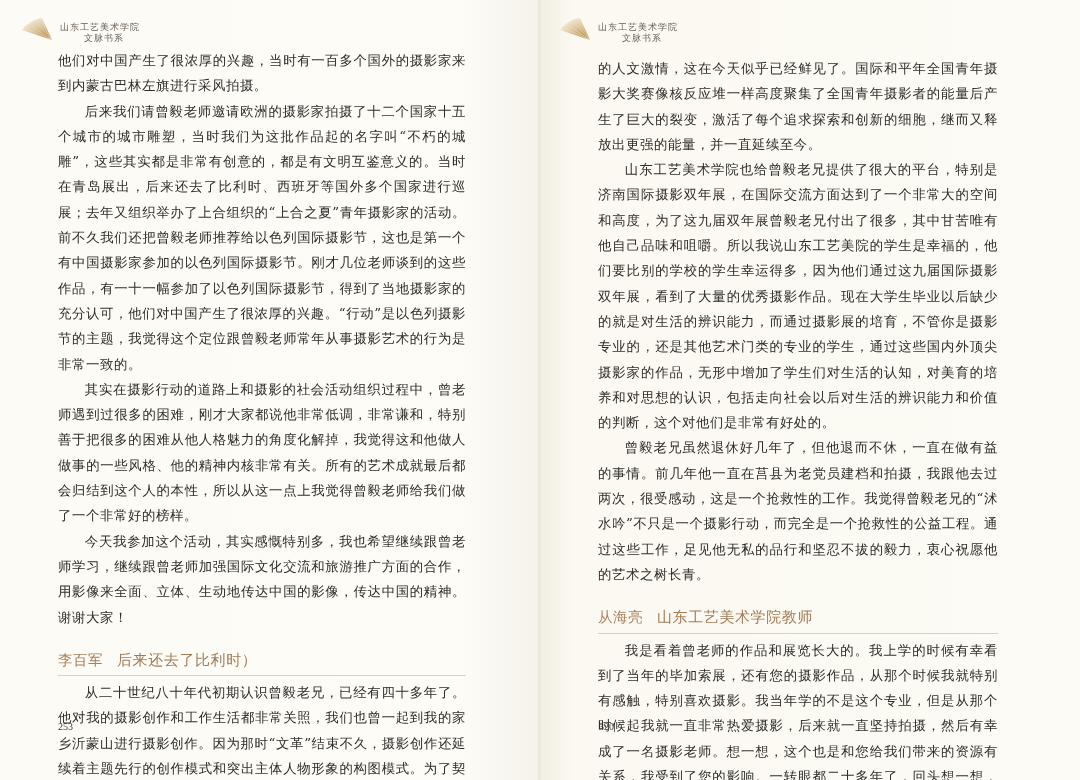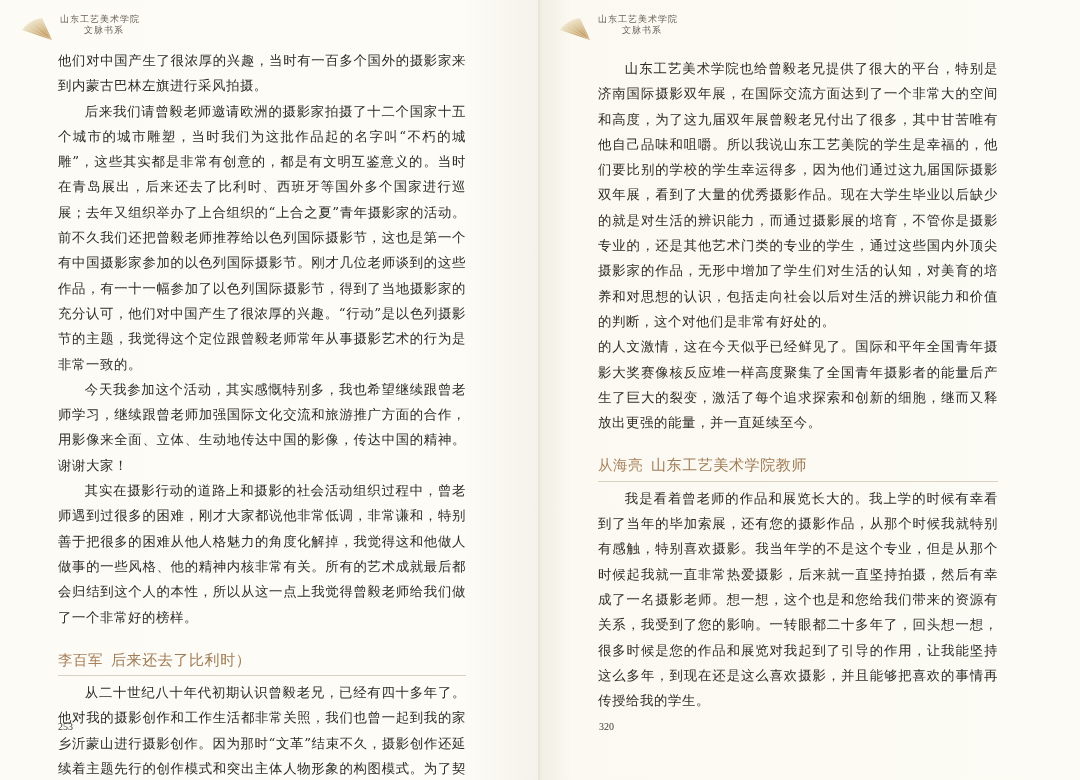--- a/index.html
+++ b/index.html
@@ -14,34 +14,34 @@
   .page {
     position: relative; width: 540px; height: 780px; box-sizing: border-box;
     background: #fdfcf6;
   }
   .page.left { background: linear-gradient(to right, #fcfbf5 0%, #fdfcf7 85%, #f4f2ea 100%); }
   .page.right { background: linear-gradient(to right, #f1eee3 0%, #fbf9f1 6%, #fcfbf5 100%); }
   .gutter { position: absolute; left: 538px; top: 0; width: 4px; height: 780px; background: linear-gradient(to right, #e6e3d8, #f2efe6); }
 
   .logo { position: absolute; top: 14px; left: 18px; width: 150px; height: 30px; }
   .fan { position: absolute; left: 0; top: 2px; width: 40px; height: 26px; }
-  .series { position: absolute; left: 42px; top: 0; font-size: 9px; line-height: 11px; color: #6b6257; letter-spacing: 1px; }
+  .series { position: absolute; left: 42px; top: 8px; font-size: 9px; line-height: 11px; color: #6b6257; letter-spacing: 1px; }
   .series .l2 { padding-left: 24px; }
   .page.right .logo { left: 556px; }
 
   .text { position: absolute; font-size: 13.4px; line-height: 25.3px; letter-spacing: 0.6px; color: #2e2c28; }
   .page.left .text { left: 58px; top: 48px; width: 408px; }
   .page.right .text { left: 598px; top: 56px; width: 400px; }
   .p { margin: 0; text-align: justify; }
   .p.indent { text-indent: 2em; }
   .p.cont { text-indent: 0; }
 
   .speaker {
     margin: 18px 0 4px 0; padding-bottom: 2px; border-bottom: 1px solid #d8d2c3;
-    display: flex; align-items: baseline;
+    display: flex; align-items: baseline; gap: 6px;
   }
   .speaker .name { font-size: 14.5px; color: #a9805a; letter-spacing: 0.5px; }
   .speaker .title { font-size: 15px; color: #a07c56; margin-left: 8px; }
 
   .pageno { position: absolute; bottom: 48px; font-size: 10px; color: #3a3833; font-family: "Liberation Serif", serif; }
   .page.left .pageno { left: 58px; }
   .page.right .pageno { left: 599px; text-align: right; }
 </style>
 </head>
 <body>
@@ -63,22 +63,22 @@
       </svg>
       <div class="series">
         <div>山东工艺美术学院</div>
         <div class="l2">文脉书系</div>
       </div>
     </div>
 
     <div class="text">
       <p class="p cont">他们对中国产生了很浓厚的兴趣，当时有一百多个国外的摄影家来到内蒙古巴林左旗进行采风拍摄。</p>
       <p class="p indent">后来我们请曾毅老师邀请欧洲的摄影家拍摄了十二个国家十五个城市的城市雕塑，当时我们为这批作品起的名字叫“不朽的城雕”，这些其实都是非常有创意的，都是有文明互鉴意义的。当时在青岛展出，后来还去了比利时、西班牙等国外多个国家进行巡展；去年又组织举办了上合组织的“上合之夏”青年摄影家的活动。前不久我们还把曾毅老师推荐给以色列国际摄影节，这也是第一个有中国摄影家参加的以色列国际摄影节。刚才几位老师谈到的这些作品，有一十一幅参加了以色列国际摄影节，得到了当地摄影家的充分认可，他们对中国产生了很浓厚的兴趣。“行动”是以色列摄影节的主题，我觉得这个定位跟曾毅老师常年从事摄影艺术的行为是非常一致的。</p>
+      <p class="p indent">其实在摄影行动的道路上和摄影的社会活动组织过程中，曾老师遇到过很多的困难，刚才大家都说他非常低调，非常谦和，特别善于把很多的困难从他人格魅力的角度化解掉，我觉得这和他做人做事的一些风格、他的精神内核非常有关。所有的艺术成就最后都会归结到这个人的本性，所以从这一点上我觉得曾毅老师给我们做了一个非常好的榜样。</p>
       <p class="p indent">今天我参加这个活动，其实感慨特别多，我也希望继续跟曾老师学习，继续跟曾老师加强国际文化交流和旅游推广方面的合作，用影像来全面、立体、生动地传达中国的影像，传达中国的精神。谢谢大家！</p>
-      <p class="p indent">其实在摄影行动的道路上和摄影的社会活动组织过程中，曾老师遇到过很多的困难，刚才大家都说他非常低调，非常谦和，特别善于把很多的困难从他人格魅力的角度化解掉，我觉得这和他做人做事的一些风格、他的精神内核非常有关。所有的艺术成就最后都会归结到这个人的本性，所以从这一点上我觉得曾毅老师给我们做了一个非常好的榜样。</p>
 
       <div class="speaker">
         <span class="name">李百军</span>
         <span class="title">后来还去了比利时）</span>
       </div>
 
       <p class="p indent">从二十世纪八十年代初期认识曾毅老兄，已经有四十多年了。他对我的摄影创作和工作生活都非常关照，我们也曾一起到我的家乡沂蒙山进行摄影创作。因为那时“文革”结束不久，摄影创作还延续着主题先行的创作模式和突出主体人物形象的构图模式。为了契合主题需要，那时候大部分摄影师都是采取摆拍的方式。但曾毅老兄在那个时候受国外纪实摄影师路易斯·韦克斯·海因和斯泰肯等影响，他在不干预拍摄对象的前提下，从容不迫地去记录百姓的普通生活。这次摄影展展现的那些关于沂蒙山区父老乡亲的朴素又温情的图片，就是出自那个时期。可以看出他的影像于平实中暗藏玄机，在不经意中流露出有意味的形式。照片呈现出扑面的亲</p>
     </div>
 
     <div class="pageno">253</div>
@@ -97,22 +97,23 @@
         <path d="M34 24 L4 14 A30 30 0 0 1 24 2 Z" fill="url(#fg2)"></path>
         <path d="M34 24 L10 8 M34 24 L16 4 M34 24 L6 11 M34 24 L21 2.5" stroke="#e9dcbd" stroke-width="0.6"></path>
       </svg>
       <div class="series">
         <div>山东工艺美术学院</div>
         <div class="l2">文脉书系</div>
       </div>
     </div>
 
     <div class="text" style="left:58px; top:56px; width:400px;">
+      <p class="p cont">的人文激情，这在今天似乎已经鲜见了。国际和平年全国青年摄影大奖赛像核反应堆一样高度聚集了全国青年摄影者的能量后产生了巨大的裂变，激活了每个追求探索和创新的细胞，继而又释放出更强的能量，并一直延续至今。</p>
       <p class="p indent">山东工艺美术学院也给曾毅老兄提供了很大的平台，特别是济南国际摄影双年展，在国际交流方面达到了一个非常大的空间和高度，为了这九届双年展曾毅老兄付出了很多，其中甘苦唯有他自己品味和咀嚼。所以我说山东工艺美院的学生是幸福的，他们要比别的学校的学生幸运得多，因为他们通过这九届国际摄影双年展，看到了大量的优秀摄影作品。现在大学生毕业以后缺少的就是对生活的辨识能力，而通过摄影展的培育，不管你是摄影专业的，还是其他艺术门类的专业的学生，通过这些国内外顶尖摄影家的作品，无形中增加了学生们对生活的认知，对美育的培养和对思想的认识，包括走向社会以后对生活的辨识能力和价值的判断，这个对他们是非常有好处的。</p>
-      <p class="p cont">的人文激情，这在今天似乎已经鲜见了。国际和平年全国青年摄影大奖赛像核反应堆一样高度聚集了全国青年摄影者的能量后产生了巨大的裂变，激活了每个追求探索和创新的细胞，继而又释放出更强的能量，并一直延续至今。</p>
+      <p class="p indent">曾毅老兄虽然退休好几年了，但他退而不休，一直在做有益的事情。前几年他一直在莒县为老党员建档和拍摄，我跟他去过两次，很受感动，这是一个抢救性的工作。我觉得曾毅老兄的“沭水吟”不只是一个摄影行动，而完全是一个抢救性的公益工程。通过这些工作，足见他无私的品行和坚忍不拔的毅力，衷心祝愿他的艺术之树长青。</p>
 
       <div class="speaker">
         <span class="name">从海亮</span>
         <span class="title">山东工艺美术学院教师</span>
       </div>
 
       <p class="p indent">我是看着曾老师的作品和展览长大的。我上学的时候有幸看到了当年的毕加索展，还有您的摄影作品，从那个时候我就特别有感触，特别喜欢摄影。我当年学的不是这个专业，但是从那个时候起我就一直非常热爱摄影，后来就一直坚持拍摄，然后有幸成了一名摄影老师。想一想，这个也是和您给我们带来的资源有关系，我受到了您的影响。一转眼都二十多年了，回头想一想，很多时候是您的作品和展览对我起到了引导的作用，让我能坚持这么多年，到现在还是这么喜欢摄影，并且能够把喜欢的事情再传授给我的学生。</p>
 
     </div>
 

